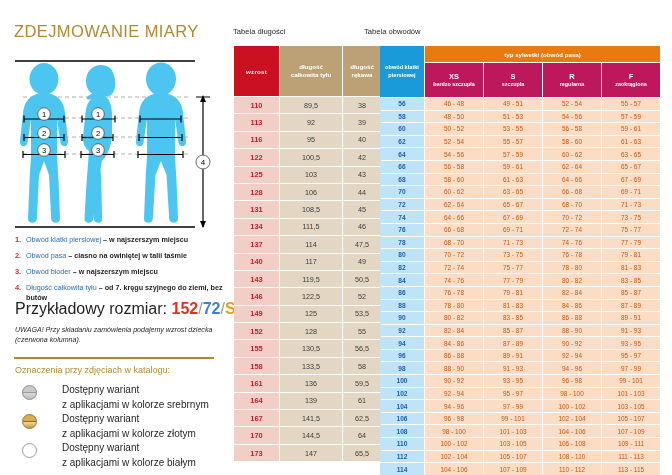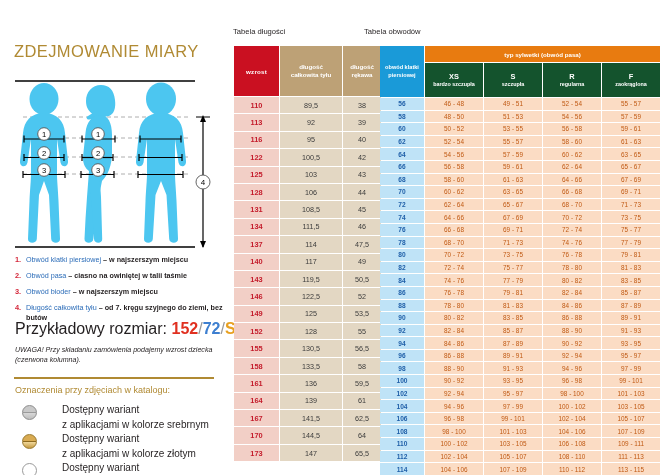--- a/index.html
+++ b/index.html
@@ -5,21 +5,21 @@
   * { box-sizing: border-box; margin: 0; padding: 0; }
   html, body {
     width: 672px; height: 475px;
     background: #ffffff;
     font-family: "Liberation Sans", sans-serif;
     overflow: hidden;
   }
   #page { position: relative; width: 672px; height: 475px; background:#fff; }
 
   
-  #left-panel { position: absolute; left: 0; top: 0; width: 228px; height: 419px; margin-top: 20px; }
+  #left-panel { position: absolute; left: 0; top: 0; width: 228px; height: 419px; }
 
   #page-title {
     position: absolute; left: 14px; top: 22px;
     font-size: 16.5px; letter-spacing: 0.4px;
     color: #b08a33; font-weight: 400;
     white-space: nowrap;
   }
 
   
   #figure-area { position: absolute; left: 13px; top: 57px; width: 205px; height: 175px; }
@@ -81,21 +81,21 @@
   #tbl-circ { position:absolute; left:379px; top:45px; border-collapse:separate; border-spacing:1px; }
   #tbl-circ th, #tbl-circ td { padding:0; text-align:center; vertical-align:middle; }
   #tbl-circ th.h-blue {
     background:#1a9ad8; color:#ffffff; font-size:5.6px; font-weight:bold;
     width:44px; line-height:1.3;
   }
   #tbl-circ th.h-or-top {
     background:#e87b10; color:#ffffff; font-size:6.2px; font-weight:bold; height:16px;
   }
   #tbl-circ th.h-or-sub {
-    background:#14532d; color:#ffffff; height:34px; width:58px; line-height:1.25;
+    background:#be185d; color:#ffffff; height:34px; width:58px; line-height:1.25;
   }
   #tbl-circ th.h-or-sub .sz { display:block; font-size:7.4px; font-weight:bold; }
   #tbl-circ th.h-or-sub .ds { display:block; font-size:5.4px; font-weight:bold; }
   #tbl-circ td.c-chest { background:#bfe3f7; color:#1f5fa8; font-size:6.6px; font-weight:bold; height:11.6px; }
   #tbl-circ td.c-rng { background:#fbdcc4; color:#c05a14; font-size:6.4px; height:11.6px; }
 </style>
 </head>
 <body>
 
 <div id="page">

